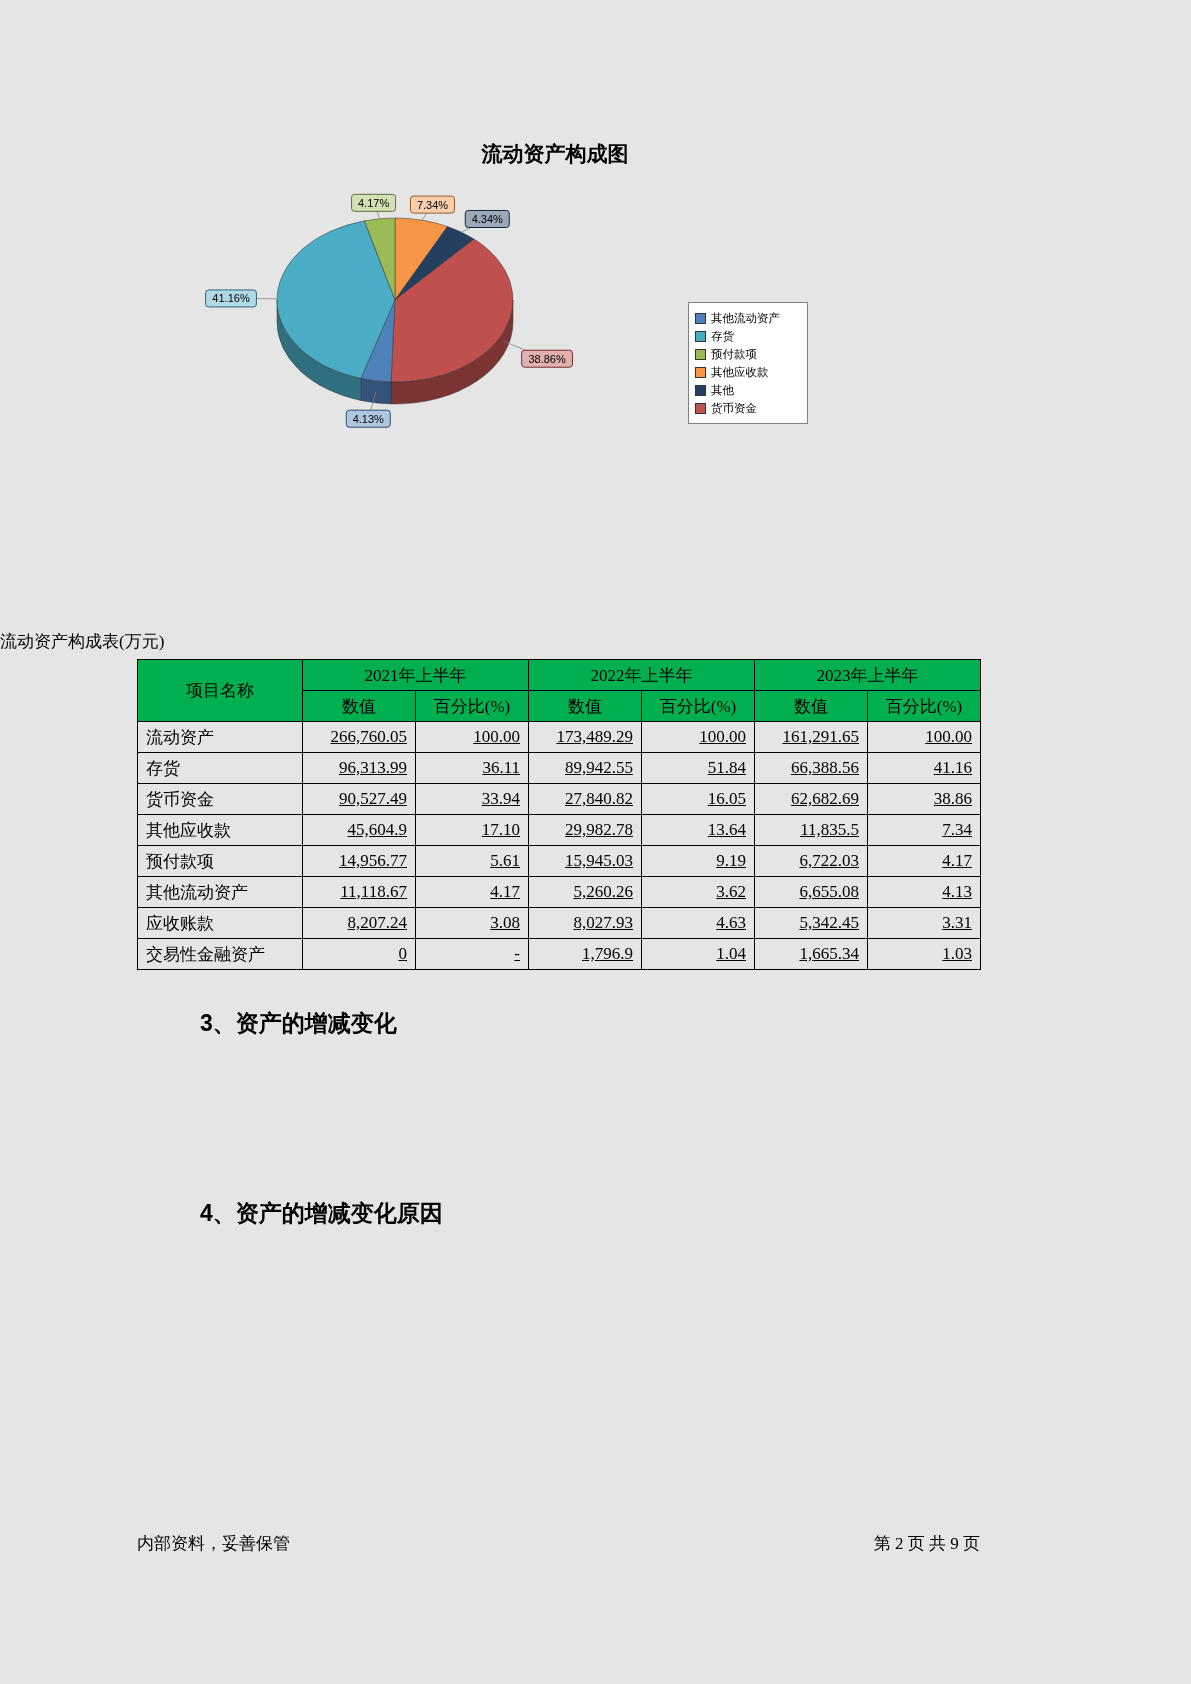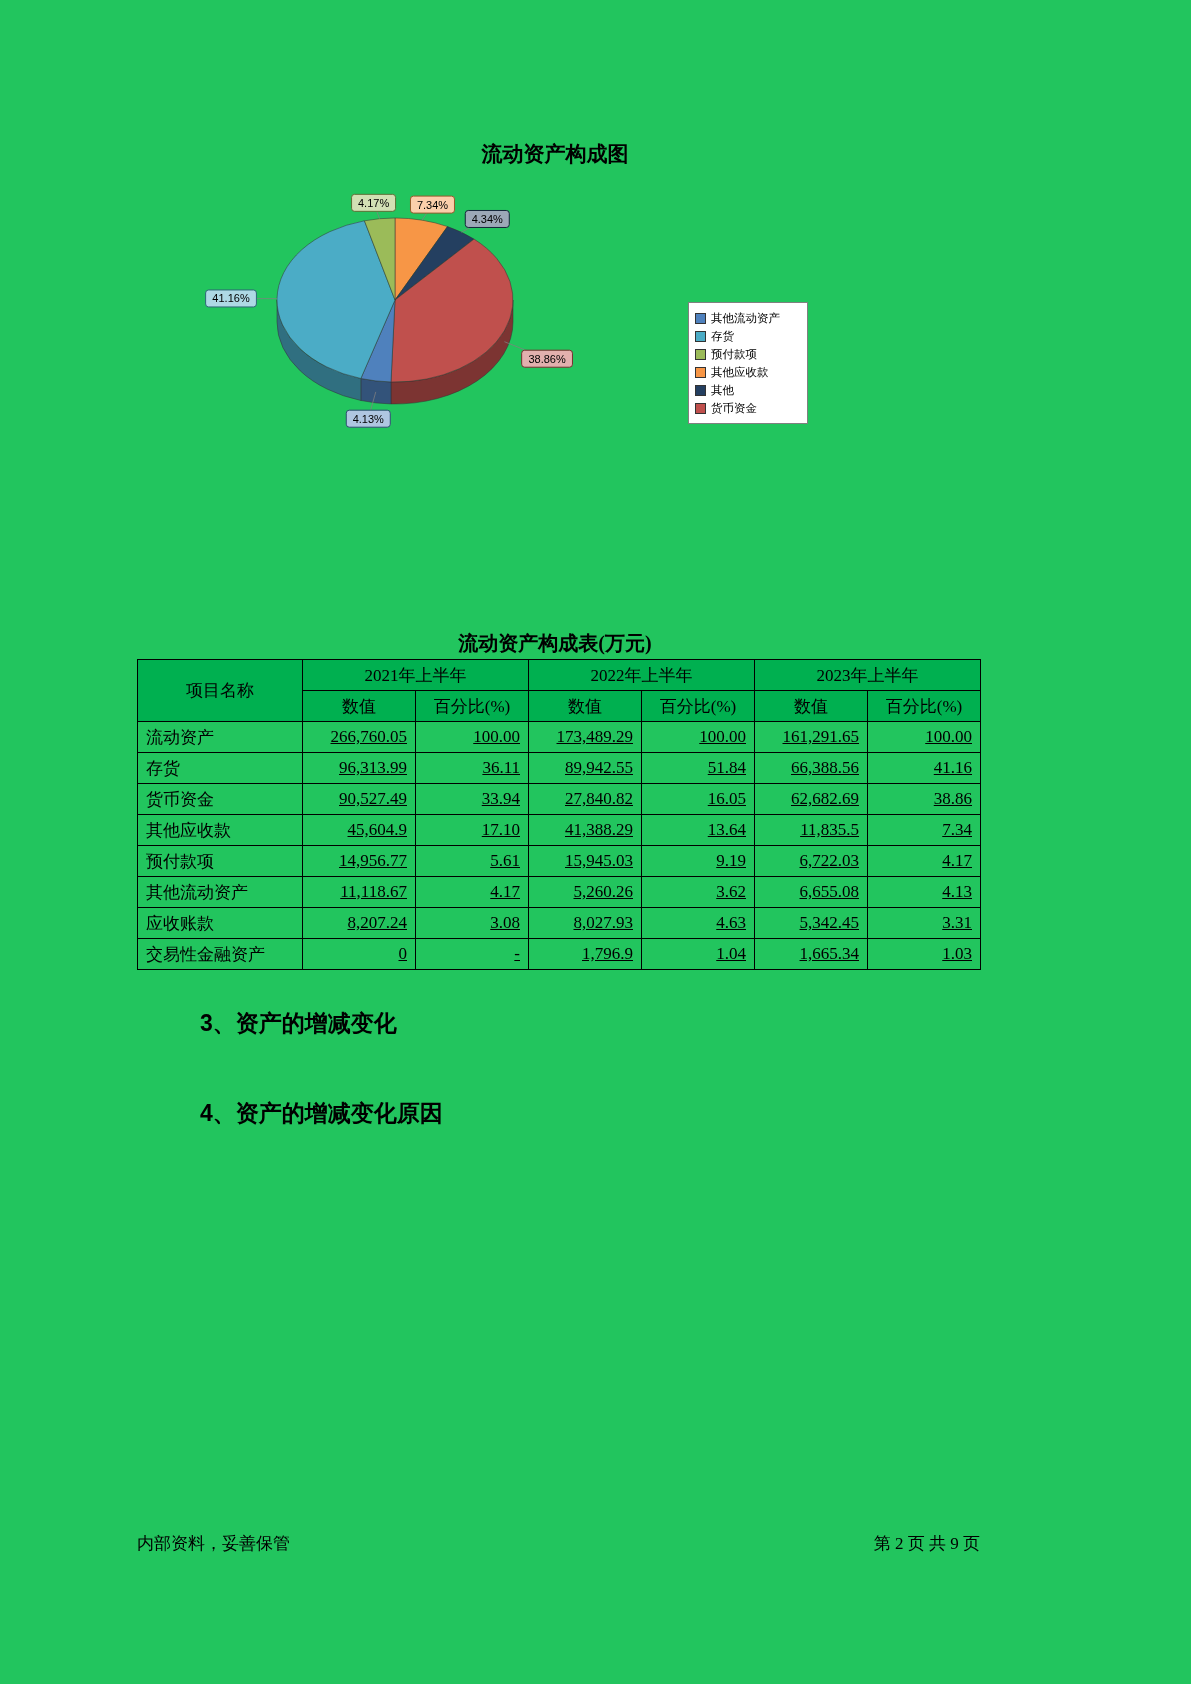--- a/index.html
+++ b/index.html
@@ -1,41 +1,41 @@
 <!DOCTYPE html>
 <html><head>
 <meta charset="utf-8">
 <style>
   html,body{margin:0;padding:0;background:#ffffff;}
-  .page{position:relative;width:1191px;height:1684px;background:#22c55e;
+  .page{position:relative;width:1191px;height:1684px;background:#e5e5e5;
         font-family:"Liberation Serif",serif;color:#000;overflow:hidden;}
 
   .chart-title{position:absolute;top:140px;left:0;width:1110px;text-align:center;
         font-family:"Liberation Sans",sans-serif;font-weight:bold;font-size:21px;}
   #pie-svg{position:absolute;left:160px;top:175px;}
   #pie-svg text{font-family:"Liberation Sans",sans-serif;}
 
   .legend{position:absolute;left:688px;top:302px;width:106px;border:1px solid #808080;
         background:#fff;padding:6px 6px;font-family:"Liberation Sans",sans-serif;}
   .legend-item{display:flex;align-items:center;gap:5px;height:18px;}
   .legend-swatch{width:9px;height:9px;border:1px solid #333;flex:0 0 auto;}
   .legend-label{font-size:11.5px;white-space:nowrap;}
 
-  .table-title{position:absolute;top:630px;left:0;width:1110px;text-align:center;font-size:20px;font-weight:bold;}
+  .table-title{position:absolute;top:630px;left:0;width:1110px;font-size:17px;}
   table.assets{position:absolute;left:137px;top:659px;width:843px;border-collapse:collapse;
         font-size:17px;table-layout:fixed;}
   table.assets th,table.assets td{border:1px solid #000;height:30px;padding:0 8px;overflow:hidden;}
   table.assets thead th{background:#00B050;font-weight:normal;text-align:center;}
   td.cell-name{text-align:left;}
   td.cell-num{text-align:right;text-decoration:underline;}
 
   .h-sec{position:absolute;left:200px;margin:0;font-family:"Liberation Sans",sans-serif;
         font-weight:bold;font-size:23px;}
   #h3{top:1008px;}
-  #h4{top:1098px;text-align:right;}
+  #h4{top:1198px;text-align:right;}
   .para{position:absolute;left:137px;width:877px;margin:0;font-size:21.5px;line-height:45px;
         text-align:justify;text-indent:43px;}
   #p3{top:1056px;}
   #p4{top:1206px;}
 
   .footer{position:absolute;left:137px;top:1532px;width:843px;display:flex;
         justify-content:space-between;font-size:17px;}
 </style>
 </head>
 <body>
@@ -154,21 +154,21 @@
           <td class="cell-num">33.94</td>
           <td class="cell-num">27,840.82</td>
           <td class="cell-num">16.05</td>
           <td class="cell-num">62,682.69</td>
           <td class="cell-num">38.86</td>
         </tr>
         <tr>
           <td class="cell-name">其他应收款</td>
           <td class="cell-num">45,604.9</td>
           <td class="cell-num">17.10</td>
-          <td class="cell-num">41,388.29</td>
+          <td class="cell-num">29,982.78</td>
           <td class="cell-num">13.64</td>
           <td class="cell-num">11,835.5</td>
           <td class="cell-num">7.34</td>
         </tr>
         <tr>
           <td class="cell-name">预付款项</td>
           <td class="cell-num">14,956.77</td>
           <td class="cell-num">5.61</td>
           <td class="cell-num">15,945.03</td>
           <td class="cell-num">9.19</td>

